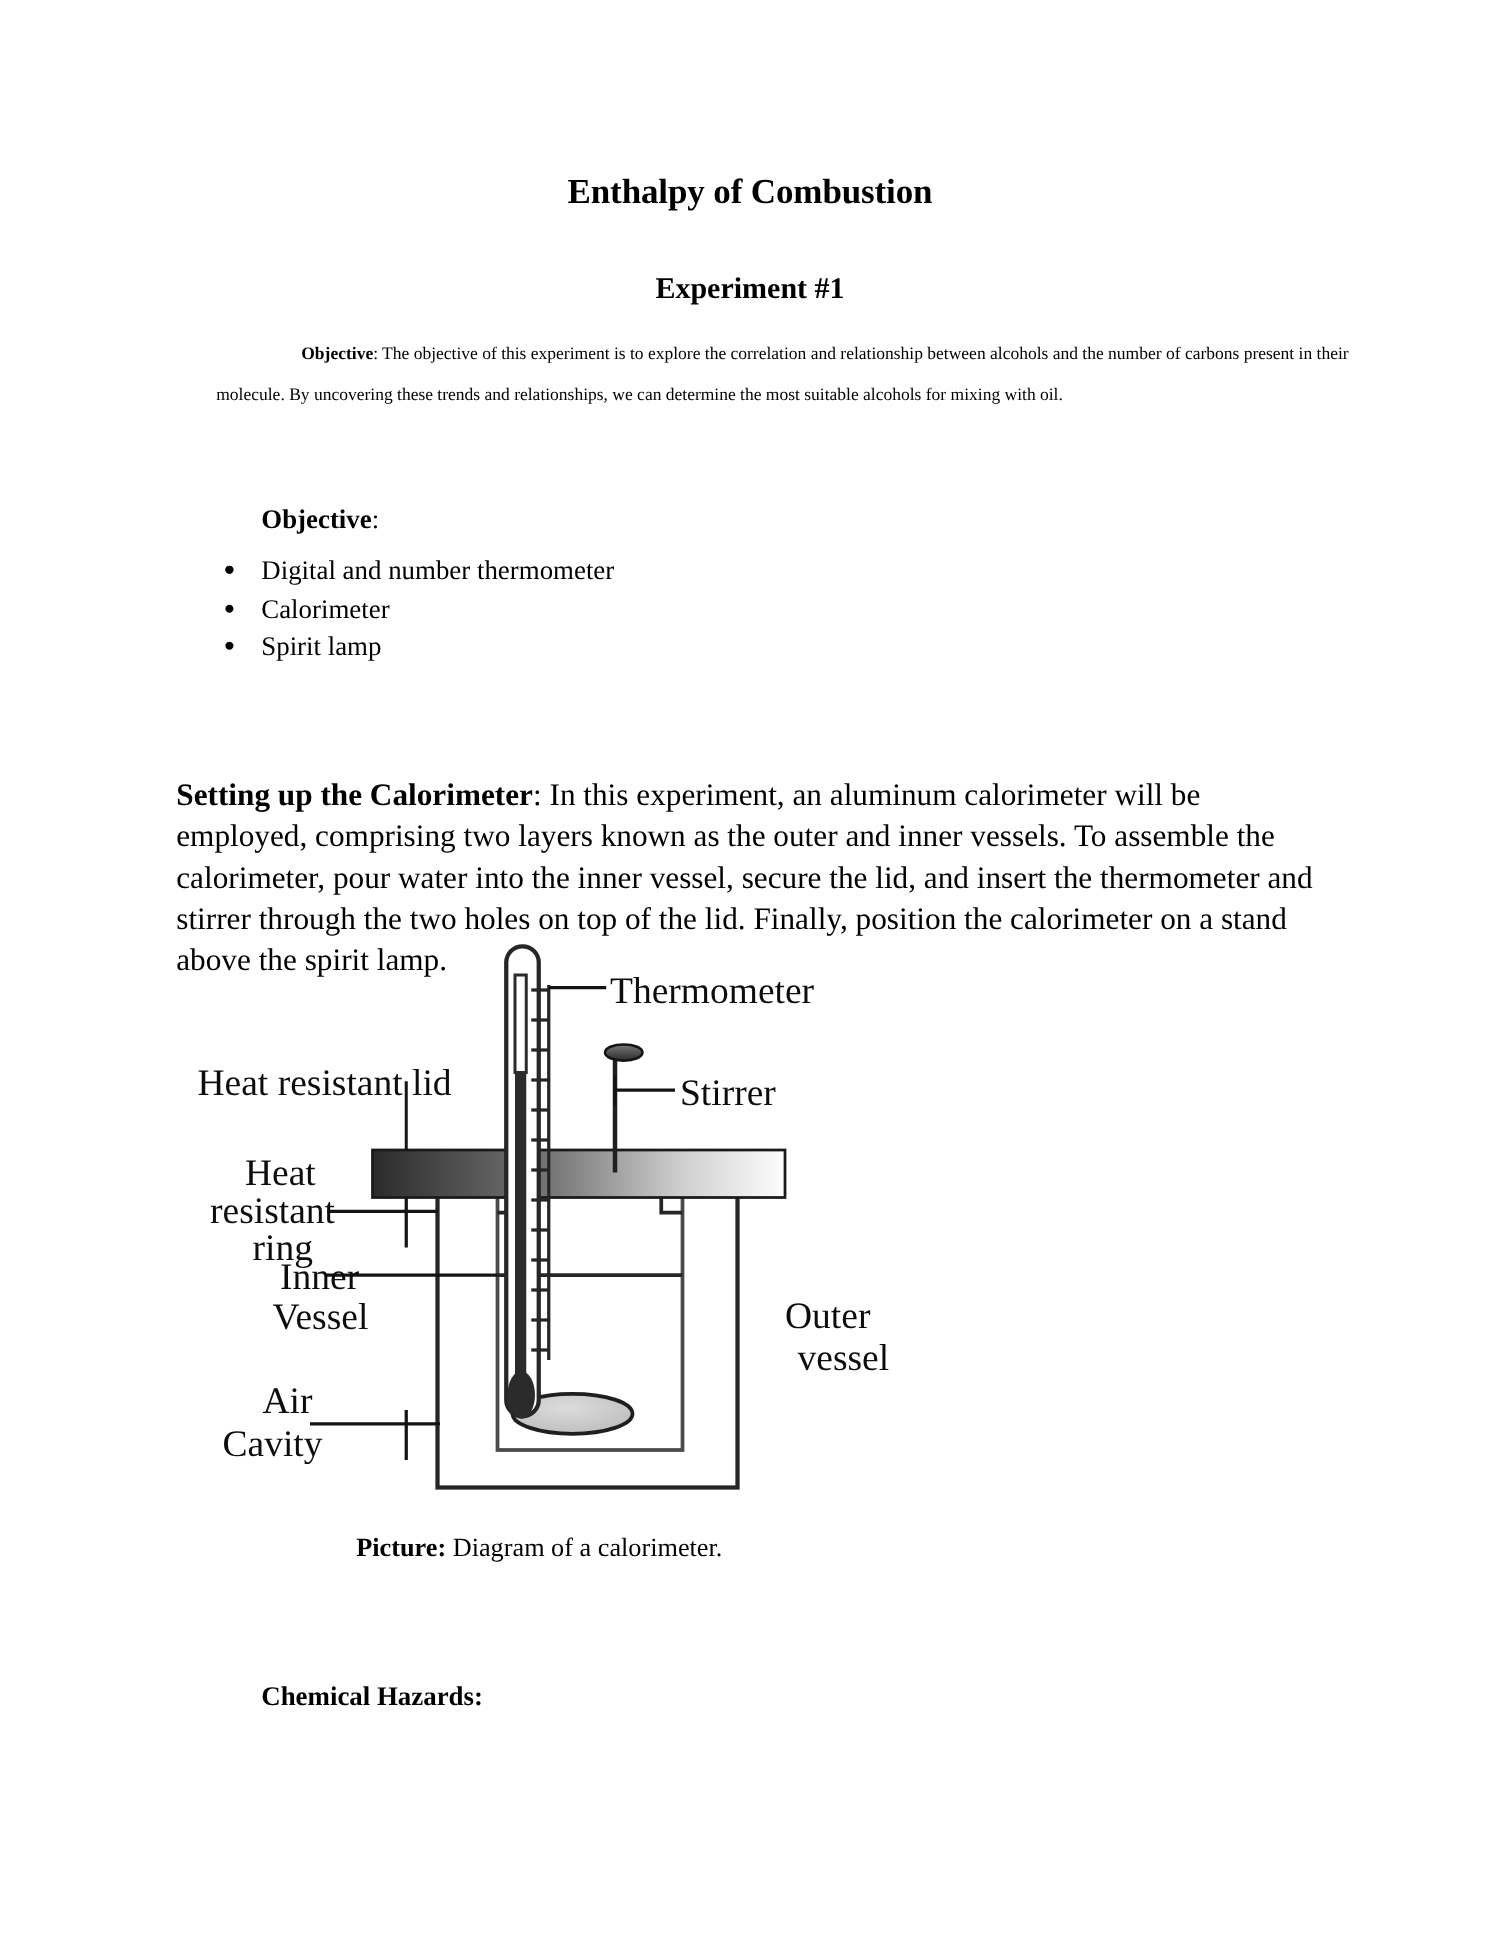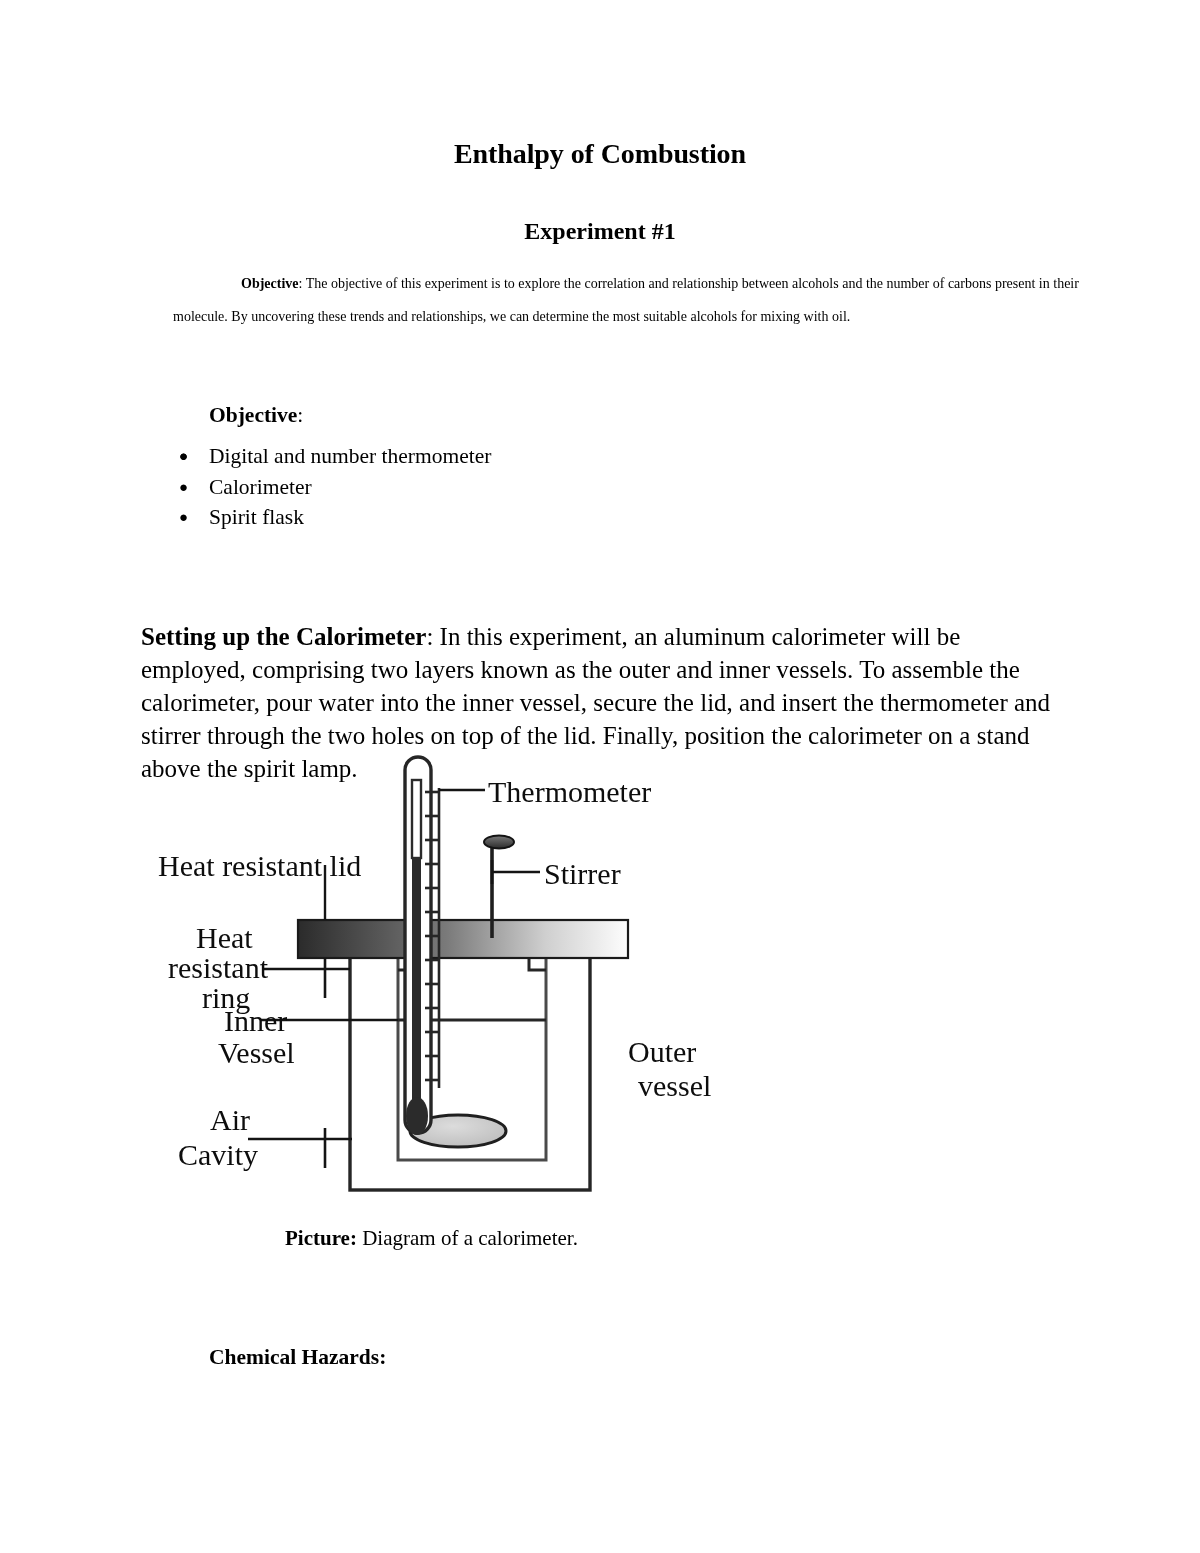--- a/index.html
+++ b/index.html
@@ -135,21 +135,21 @@
   <div class="doc-subtitle">Experiment #1</div>
 
   <p class="objective-para"><span class="b">Objective</span><span>: </span><span>The objective of this experiment is to explore the correlation and relationship between alcohols and the number of carbons present in their molecule. By uncovering these trends and relationships, we can determine the most suitable alcohols for mixing with oil.</span></p>
 
   <div class="materials-head"><span class="b">Objective</span><span>:</span></div>
 
   <ul class="materials-list">
     <li><span class="bullet">●</span></li>
     <li><span class="bullet">●</span><span>Digital and number thermometer</span></li>
     <li><span class="bullet">●</span><span>Calorimeter</span></li>
-    <li><span class="bullet">●</span><span>Spirit flask</span></li>
+    <li><span class="bullet">●</span><span>Spirit lamp</span></li>
   </ul>
 
   <p class="setup-para"><span class="b">Setting up the Calorimeter</span><span>: </span><span>In this experiment, an aluminum calorimeter will be employed, comprising two layers known as the outer and inner vessels. To assemble the calorimeter, pour water into the inner vessel, secure the lid, and insert the thermometer and stirrer through the two holes on top of the lid. Finally, position the calorimeter on a stand above the spirit lamp.</span></p>
 
   <div class="diagram">
     <svg width="620" height="460" viewBox="0 0 620 460" xmlns="http://www.w3.org/2000/svg">
       <defs>
         <linearGradient id="lidGrad" x1="0" y1="0" x2="1" y2="0">
           <stop offset="0%" stop-color="#2b2b2b"></stop>
           <stop offset="45%" stop-color="#7a7a7a"></stop>

